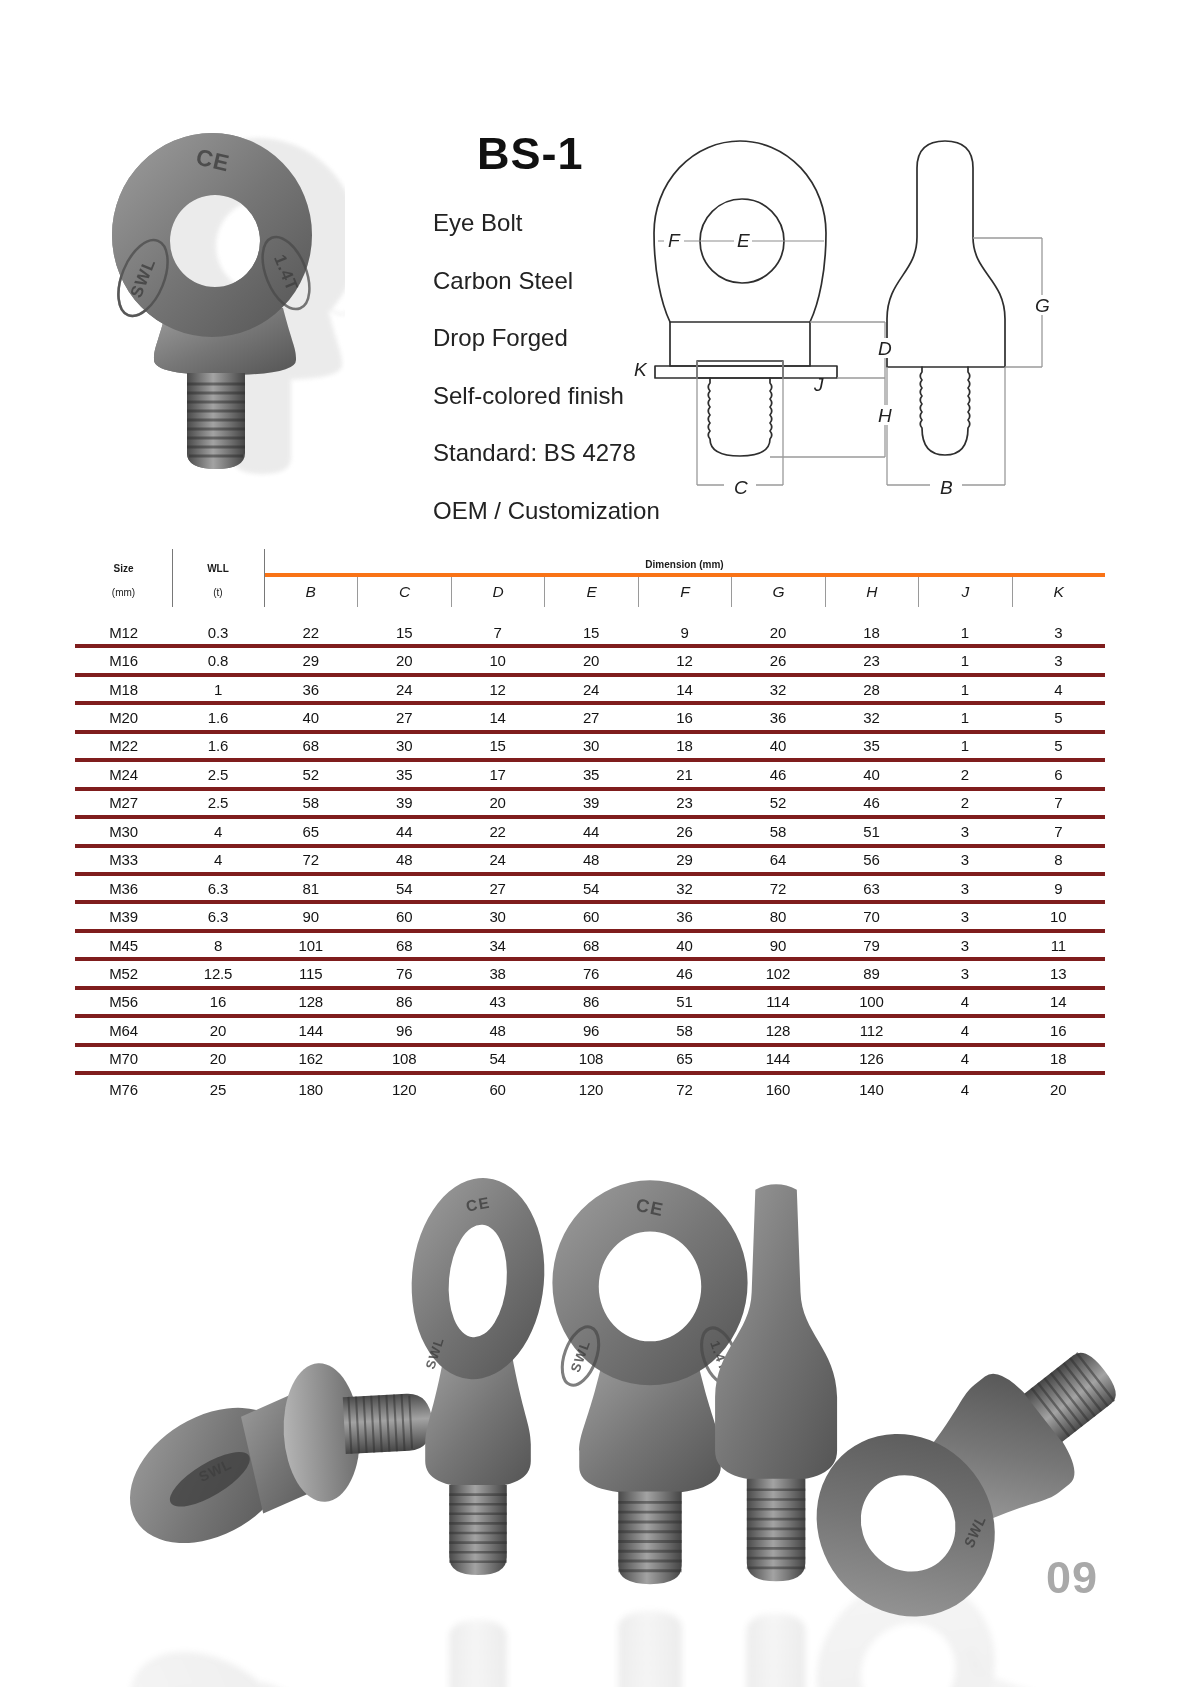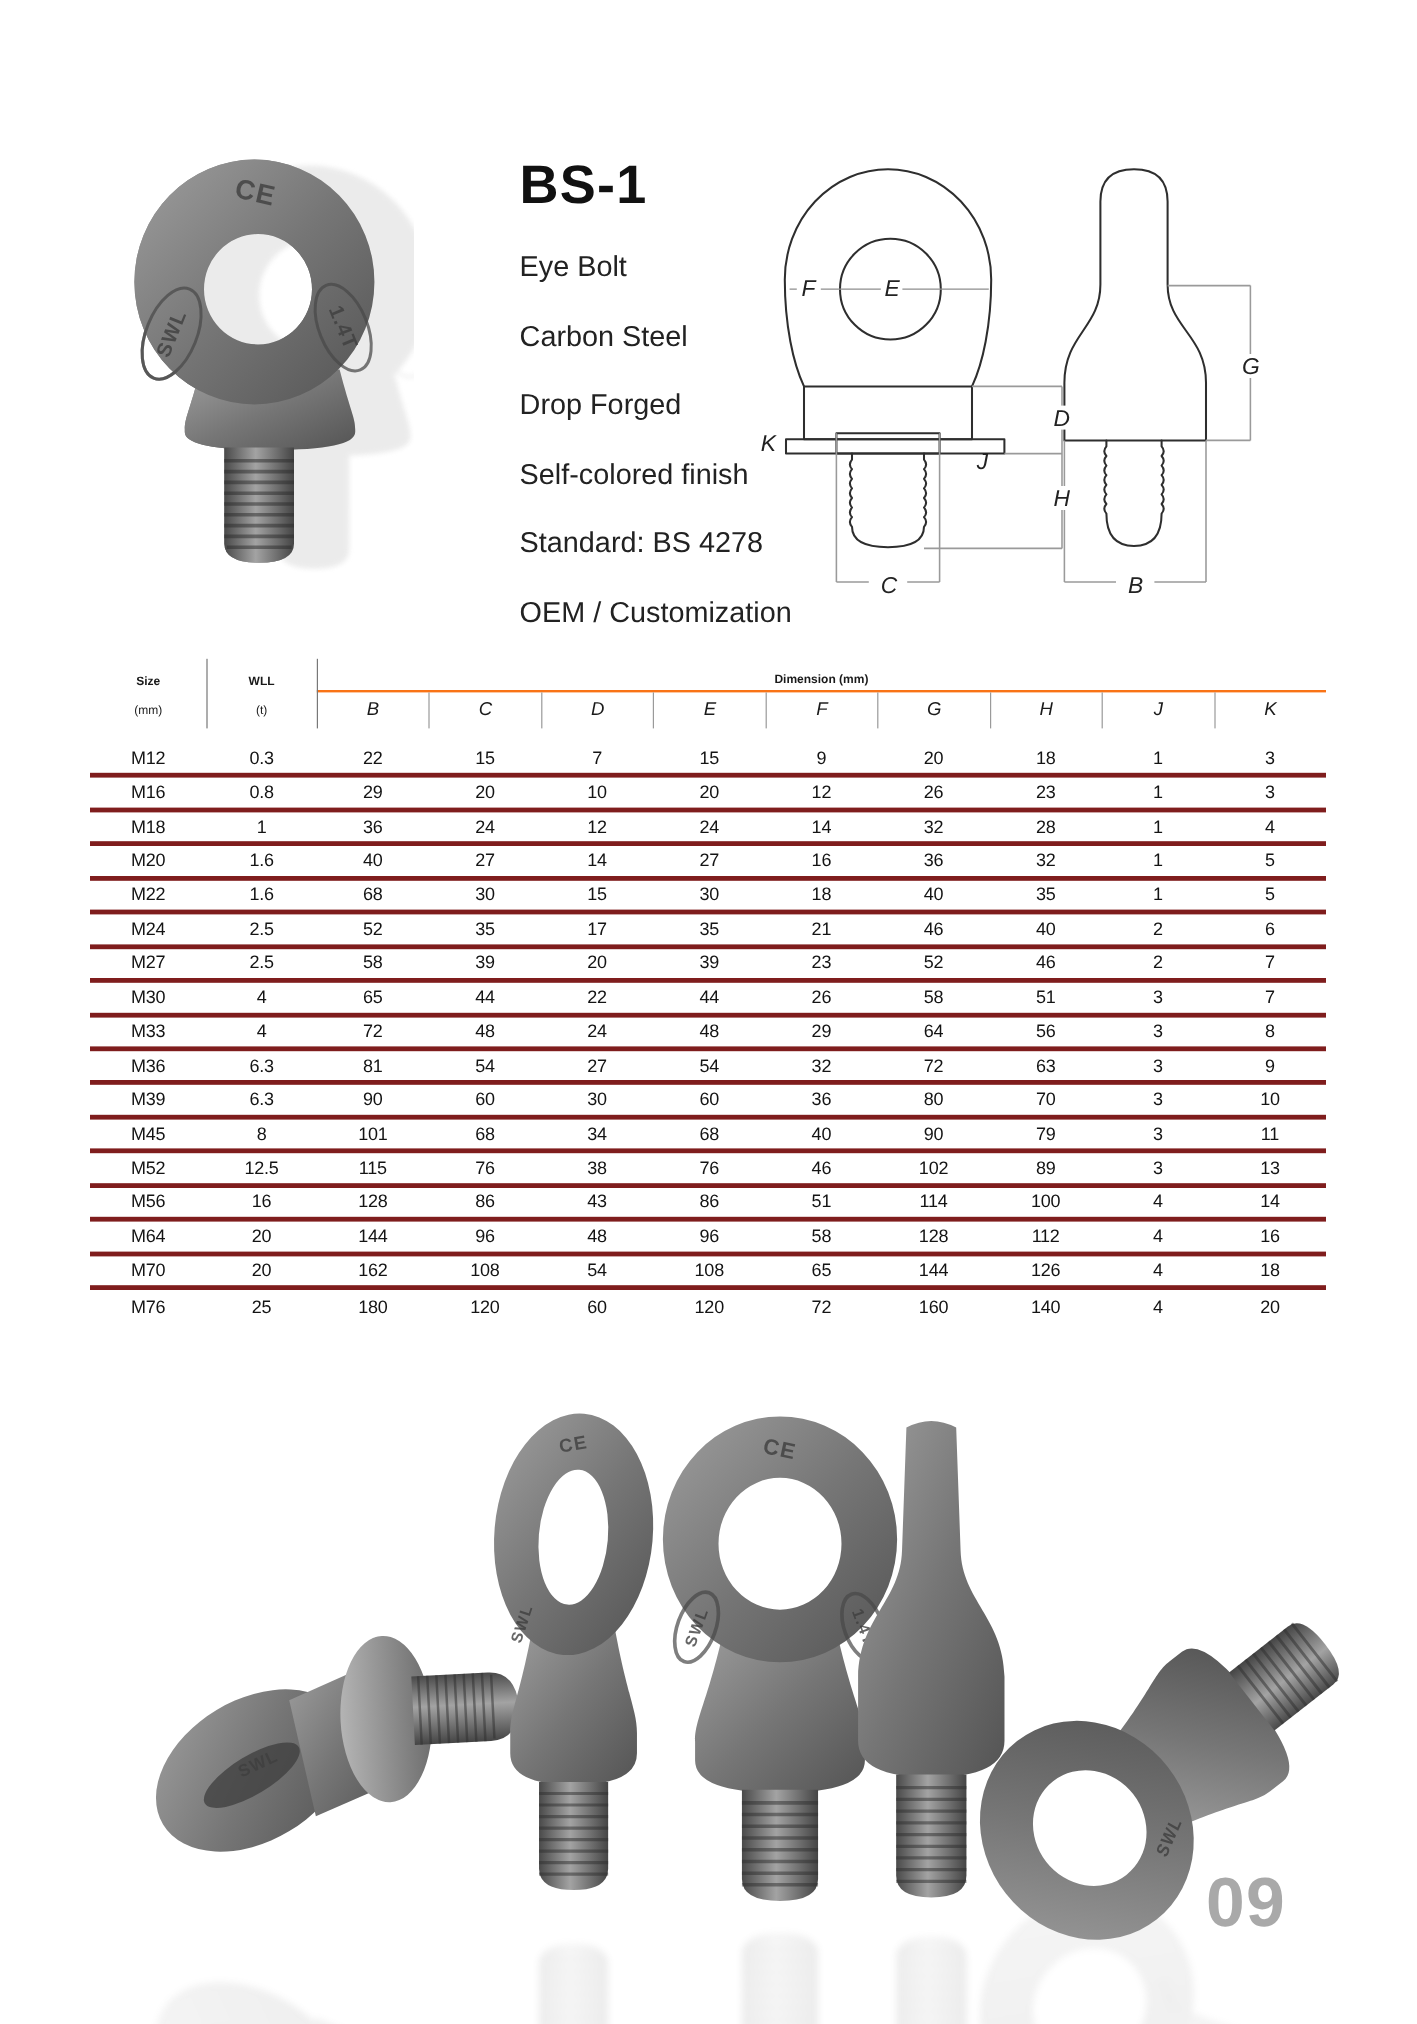--- a/index.html
+++ b/index.html
@@ -4,55 +4,55 @@
 <style>
   * { margin:0; padding:0; box-sizing:border-box; }
   html,body { background:#ffffff; }
   .page {
     position:relative; width:1181px; height:1687px; background:#fff;
     overflow:hidden; font-family:"Liberation Sans", sans-serif; color:#1a1a1a;
   }
   
   .photo-svg { position:absolute; left:85px; top:108px; }
   .title-block { position:absolute; left:433px; top:128px; width:230px; }
-  .product-code { font-size:45px; font-weight:700; letter-spacing:1px; color:#111; }
+  .product-code { font-size:45px; font-weight:700; letter-spacing:1px; color:#111;margin-left:44px; }
   .product-specs { margin-top:24px; }
   .spec-line { font-size:24px; line-height:29.5px; color:#222; white-space:nowrap;margin-top:28px; }
   .drawing-svg { position:absolute; left:600px; top:105px; }
   .draw-outline { stroke:#2e2e2e; stroke-width:1.7; fill:none; stroke-linejoin:round; stroke-linecap:round; }
   .dim-line { stroke:#9a9a9a; stroke-width:1.3; fill:none; }
   .center-line { stroke:#8d8d8d; stroke-width:1.1; }
   .draw-label { font-family:"Liberation Sans",sans-serif; font-style:italic; font-size:19px; fill:#222; }
   .label-bg { fill:#ffffff; }
   
   .spec-table { position:absolute; left:75px; top:518px; width:1030px; }
   .hrow1, .hrow2, .trow { display:grid; grid-template-columns:97px 92px 1fr; }
   .hrow1 { height:59px; }
   .hrow2 { height:30px; }
   .hcell { display:flex; align-items:flex-end; justify-content:center; font-size:10px; padding-bottom:3px; }
   .hrow2 .hcell { align-items:center; padding-bottom:0; }
   .bold { font-weight:700; }
-  .dimspan { border-bottom:2px solid #f97316; }
+  .dimspan { border-bottom:4px solid #f97316; }
   .letters { display:grid; grid-template-columns:repeat(9,1fr); }
   .letter-cell { display:flex; align-items:center; justify-content:center;
                  font-style:italic; font-size:15.5px; height:30px; }
   .letter-cell.sep { border-left:1px solid #9a9a9a; }
   .vline { position:absolute; width:1px; background:#787878; top:31px; height:58px; }
   .v1 { left:97px; } .v2 { left:189px; }
   .tbody { margin-top:13px; }
   .trow { grid-template-columns:97px 92px repeat(9,1fr); height:28.45px;
           border-bottom:4px solid #7f1d1d; }
   .trow:last-child { border-bottom:none; }
   .cell { display:flex; align-items:center; justify-content:center;
           font-size:15px; letter-spacing:-0.2px; color:#141414; }
   
   .gallery-svg { position:absolute; left:30px; top:1145px; }
   .stamp-text { font-weight:700; fill:#3f3f3f; text-anchor:middle; dominant-baseline:central; opacity:.8; letter-spacing:1px; }
   .stamp-ell { fill:none; stroke:#474747; stroke-width:2.5; opacity:.7; }
-  .page-number { position:absolute; left:1005px; top:1552px; font-size:58px; font-weight:700;
+  .page-number { position:absolute; left:1046px; top:1552px; font-size:45px; font-weight:700;
                  color:#a9a9a9; letter-spacing:1px; z-index:5; }
 </style>
 </head>
 <body>
 
 <div class="page">
 
   <svg width="0" height="0" style="position:absolute" aria-hidden="true">
     <defs>
       <linearGradient id="gBody" x1="0" y1="0" x2="1" y2="1">

